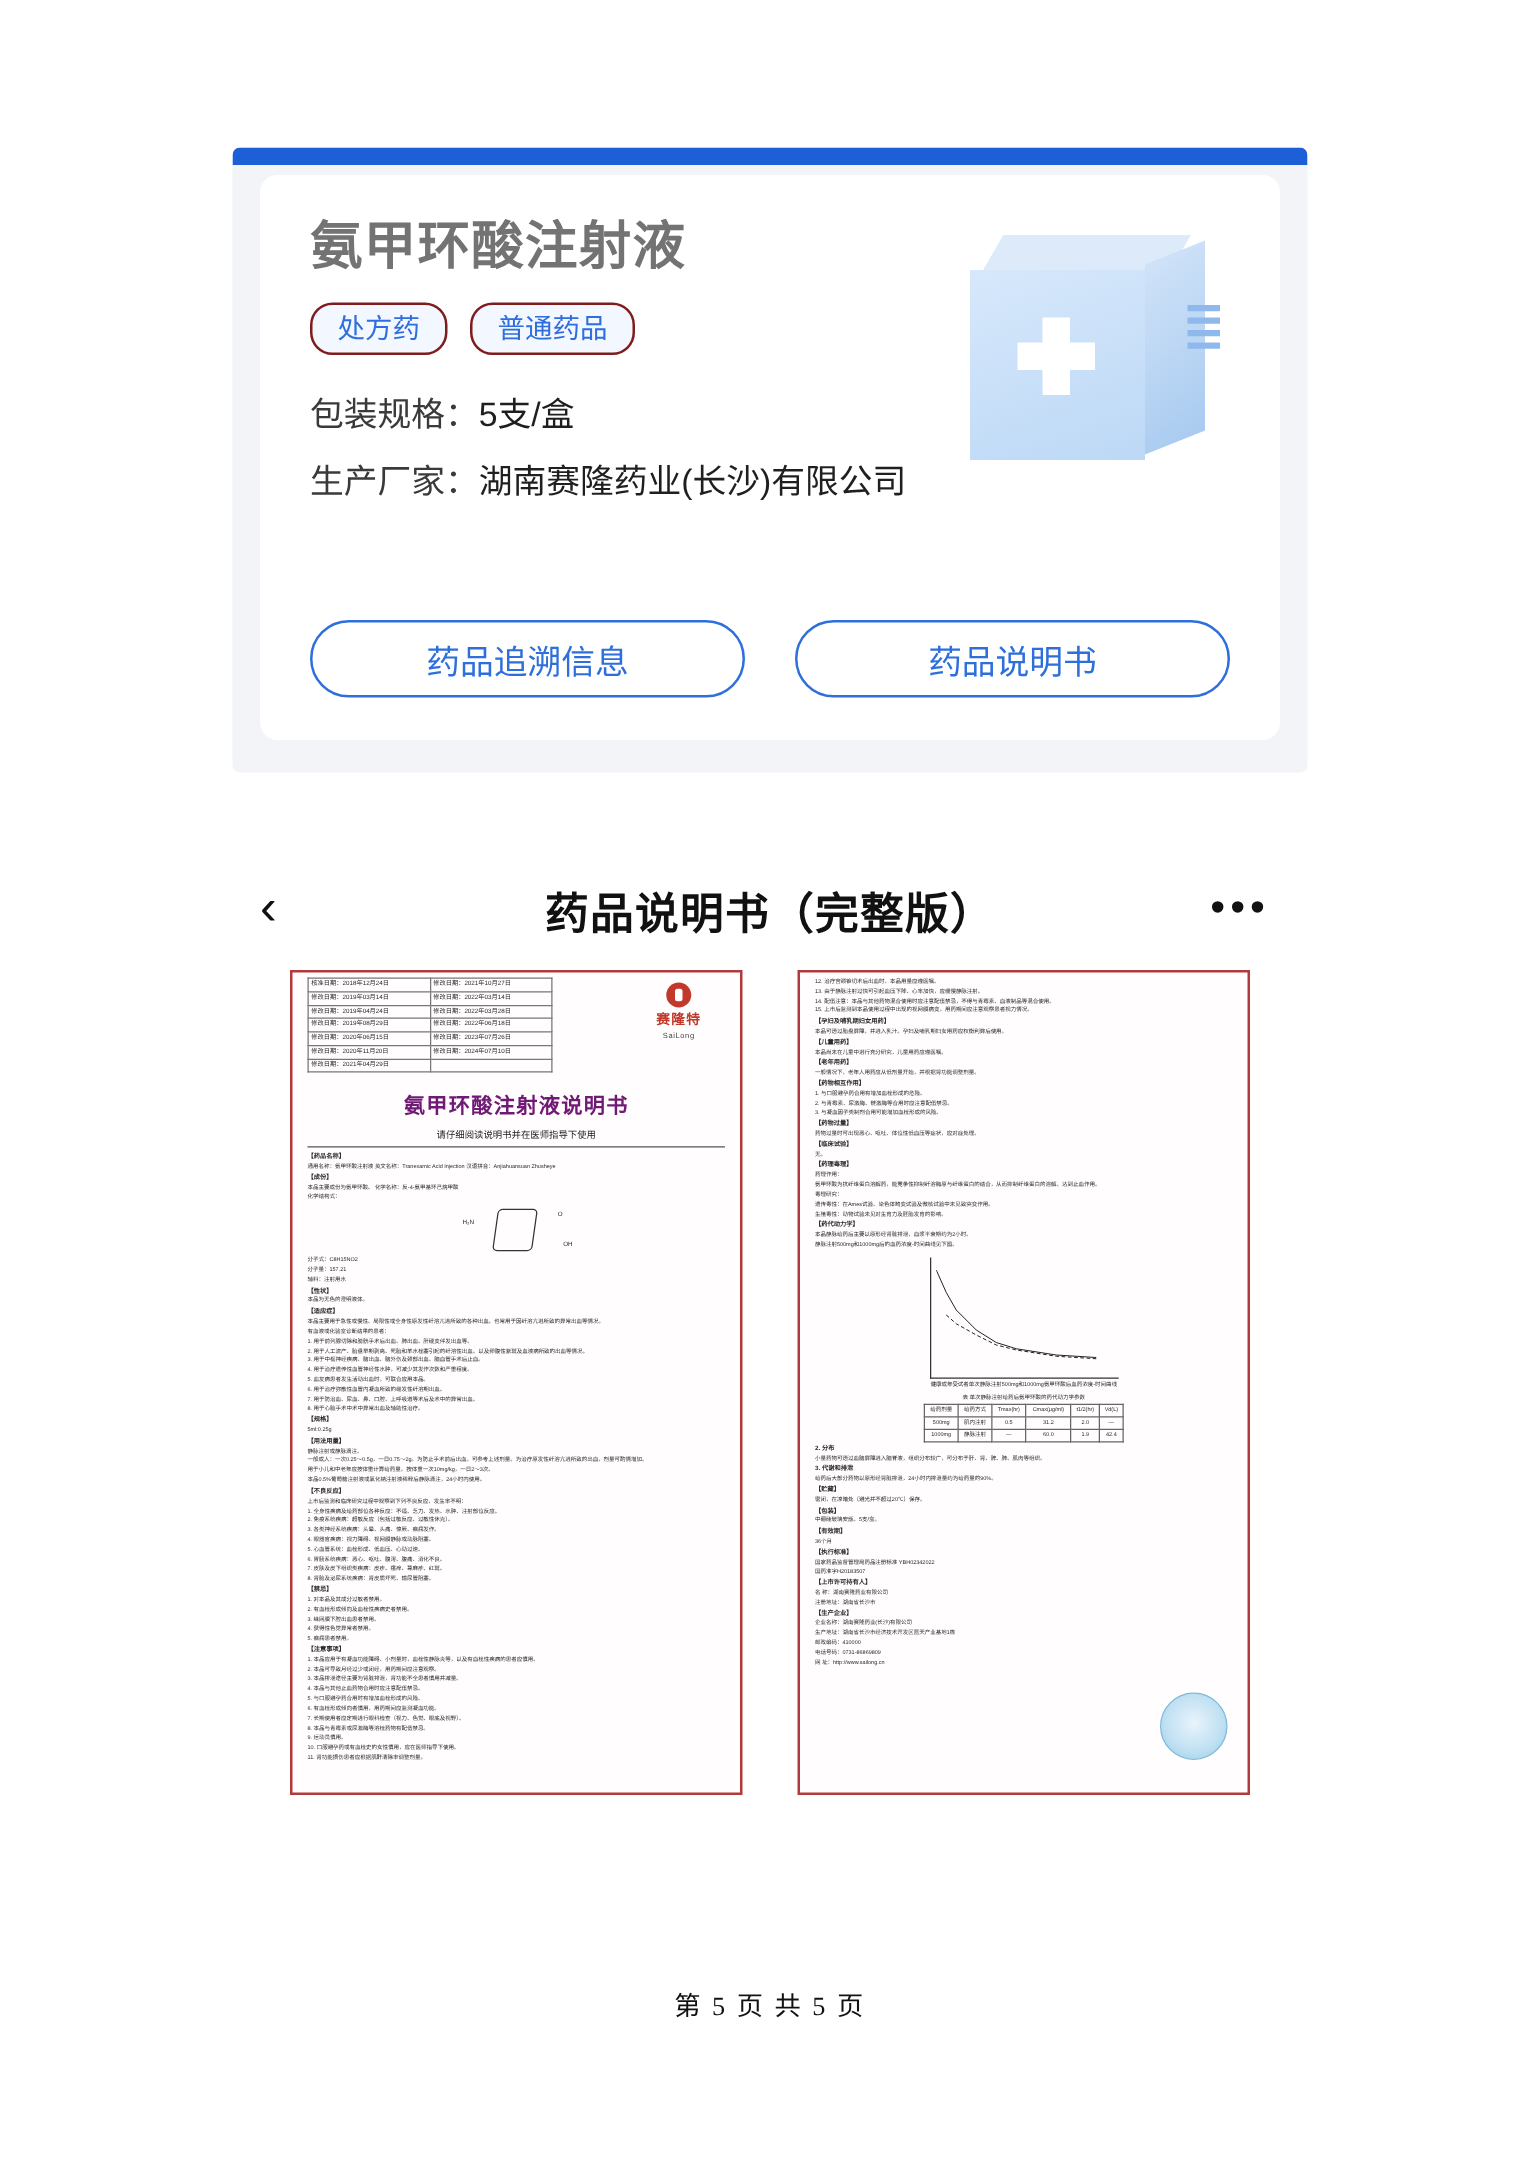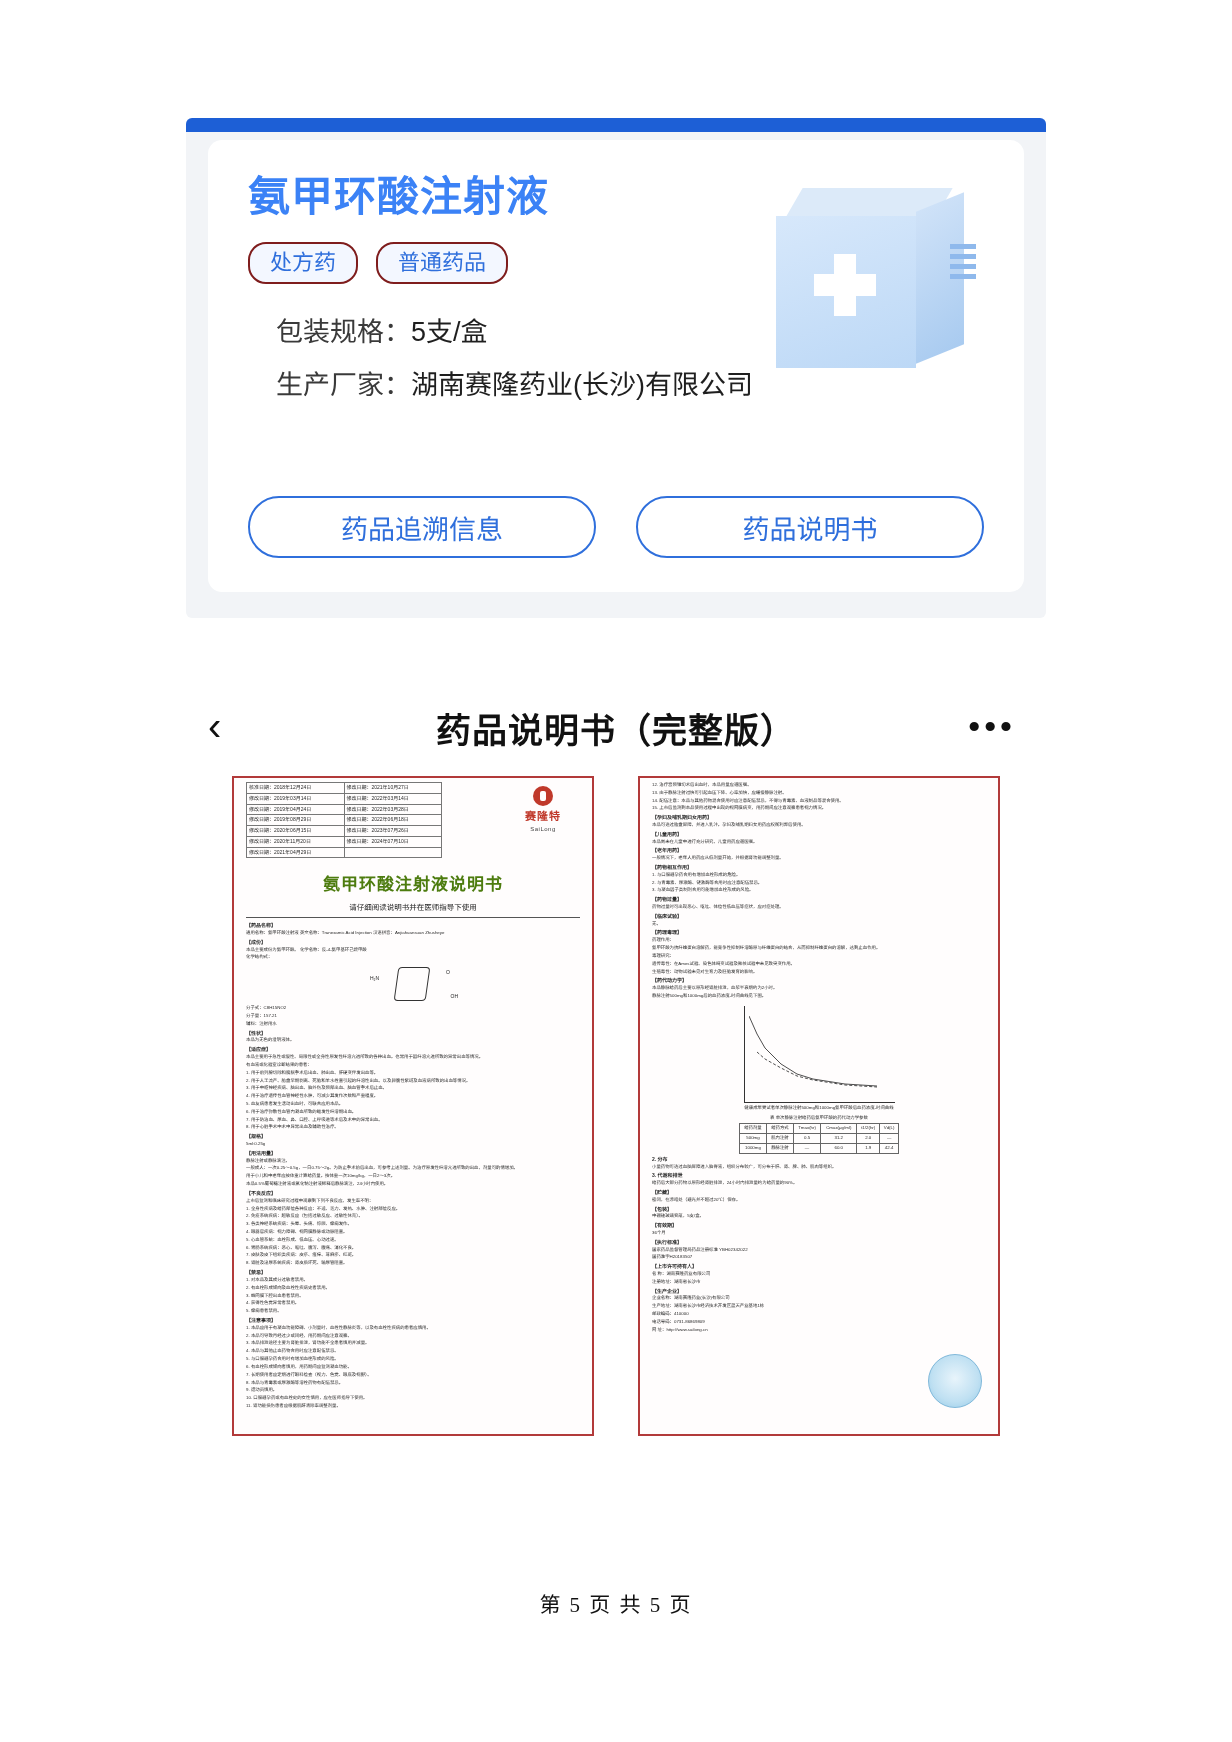--- a/index.html
+++ b/index.html
@@ -51,21 +51,21 @@
     height: 452px;
     background: #ffffff;
     border-radius: 14px;
     box-sizing: border-box;
     padding: 34px 40px 0 40px;
   }
   .drug-title {
     font-size: 42px;
     font-weight: bold;
     letter-spacing: 1px;
-    color: #3b82f6;
+    color: #737373;
     margin: 0 0 22px 0;
     line-height: 1.1;
   }
   .tag-row {
     display: flex;
     gap: 18px;
     margin-bottom: 30px;
   }
   .tag {
     border: 2px solid #7f1d1d;
@@ -76,21 +76,21 @@
     padding: 7px 20px;
     line-height: 1.1;
   }
   .kv {
     font-size: 27px;
     color: #2d2d2d;
     margin-bottom: 16px;
     line-height: 1.35;
     max-width: 520px;
   }
-  .kv .k { color: #3a3a3a; margin-left: 28px; }
+  .kv .k { color: #3a3a3a; }
   .kv .v { color: #1f1f1f; }
   .btn-row {
     position: absolute;
     left: 40px;
     bottom: 34px;
     width: 736px;
     display: flex;
     justify-content: space-between;
   }
   .pill-btn {
@@ -263,21 +263,21 @@
     font-size: 6px;
     color: #444;
     letter-spacing: .5px;
   }
   .sheet-title {
     text-align: center;
     font-size: 17px;
     font-weight: bold;
     letter-spacing: 1px;
     margin: 14px 0 3px 0;
-    color: #4d7c0f;
+    color: #701a75;
   }
   .sheet-sub {
     text-align: center;
     font-size: 7.5px;
     color: #222;
     border-bottom: 1px solid #555;
     padding-bottom: 4px;
     margin-bottom: 4px;
   }
   .sec-h {

